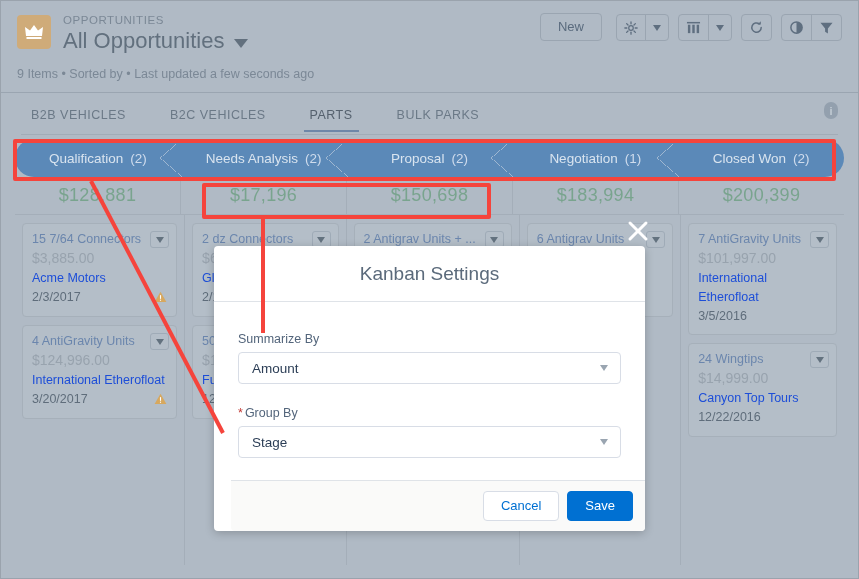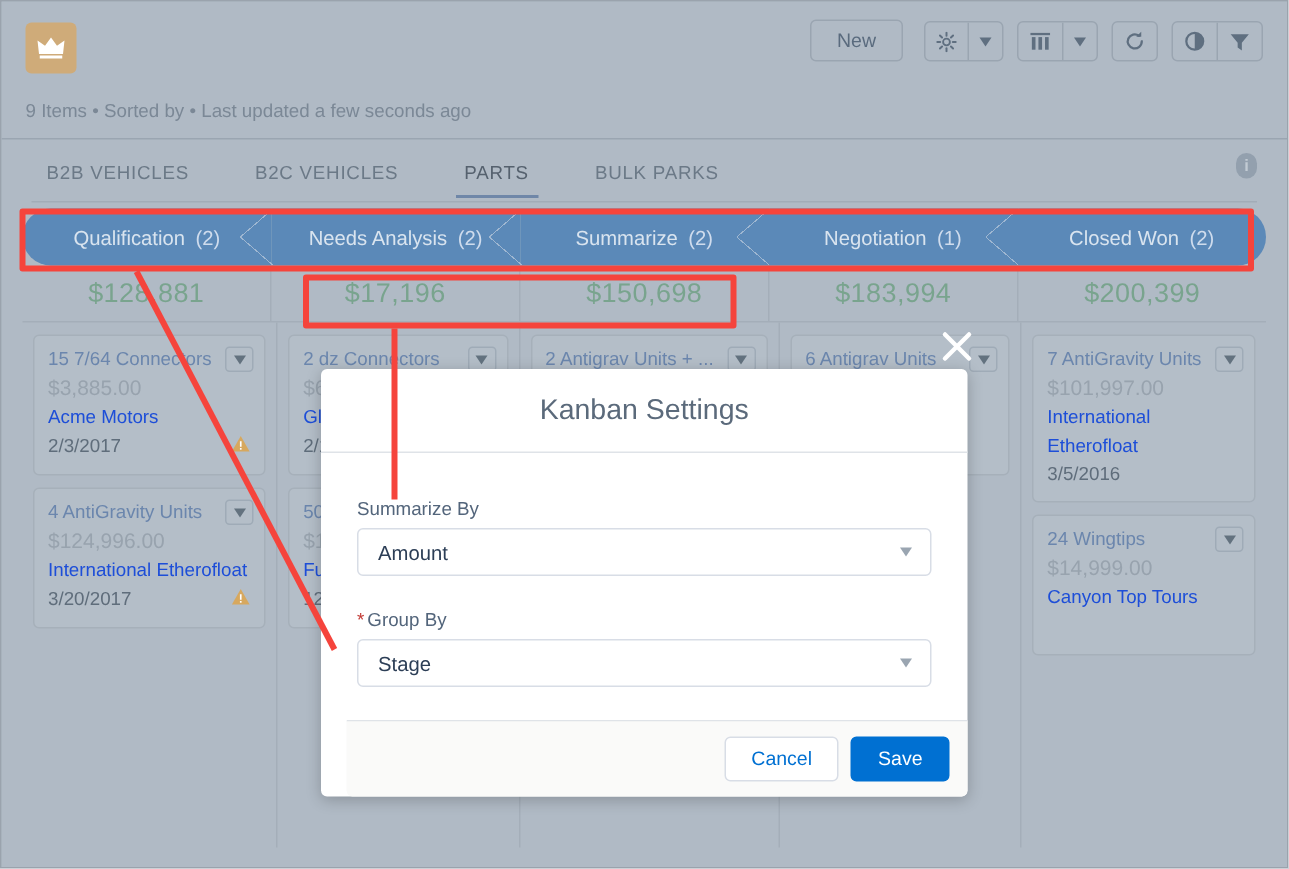--- a/index.html
+++ b/index.html
@@ -238,20 +238,27 @@
 
   <div id="page">
 
     <div class="hdr">
       <div class="hdr-left">
         <div class="app-icon">
           <svg width="20" height="18" viewBox="0 0 20 18">
             <path d="M2 13 L1 4 L6 7.5 L10 2 L14 7.5 L19 4 L18 13 Z" fill="#ffffff"></path>
             <rect x="2.5" y="14" width="15" height="2" fill="#ffffff"></rect>
           </svg>
+        </div>
+        <div>
+          <div class="obj-name">OPPORTUNITIES</div>
+          <div class="title-row">
+            <div class="view-title">All Opportunities</div>
+            <div class="caret-dn"></div>
+          </div>
         </div>
       </div>
 
       <div class="meta">9 Items • Sorted by • Last updated a few seconds ago</div>
 
       <div class="hdr-right">
         <button class="btn-new">New</button>
         <div class="btn-group">
 
           <div class="seg">
@@ -332,21 +339,21 @@
         <div class="path">
           <div class="stage">
             <span>Qualification</span>
             <span class="cnt">(2)</span>
           </div>
           <div class="stage">
             <span>Needs Analysis</span>
             <span class="cnt">(2)</span>
           </div>
           <div class="stage">
-            <span>Summarize</span>
+            <span>Proposal</span>
             <span class="cnt">(2)</span>
           </div>
           <div class="stage">
             <span>Negotiation</span>
             <span class="cnt">(1)</span>
           </div>
           <div class="stage">
             <span>Closed Won</span>
             <span class="cnt">(2)</span>
           </div>
@@ -444,20 +451,21 @@
             <div class="card-acct">International Etherofloat</div>
             <div class="card-date">3/5/2016</div>
             <div class="card-menu">
                 <span class="dcaret"></span>
               </div>
           </div>
           <div class="card">
             <div class="card-title">24 Wingtips</div>
             <div class="card-amt">$14,999.00</div>
             <div class="card-acct">Canyon Top Tours</div>
+            <div class="card-date">12/22/2016</div>
             <div class="card-menu">
                 <span class="dcaret"></span>
               </div>
           </div>
         </div>
 
       </div>
     </div>
   </div>
 

